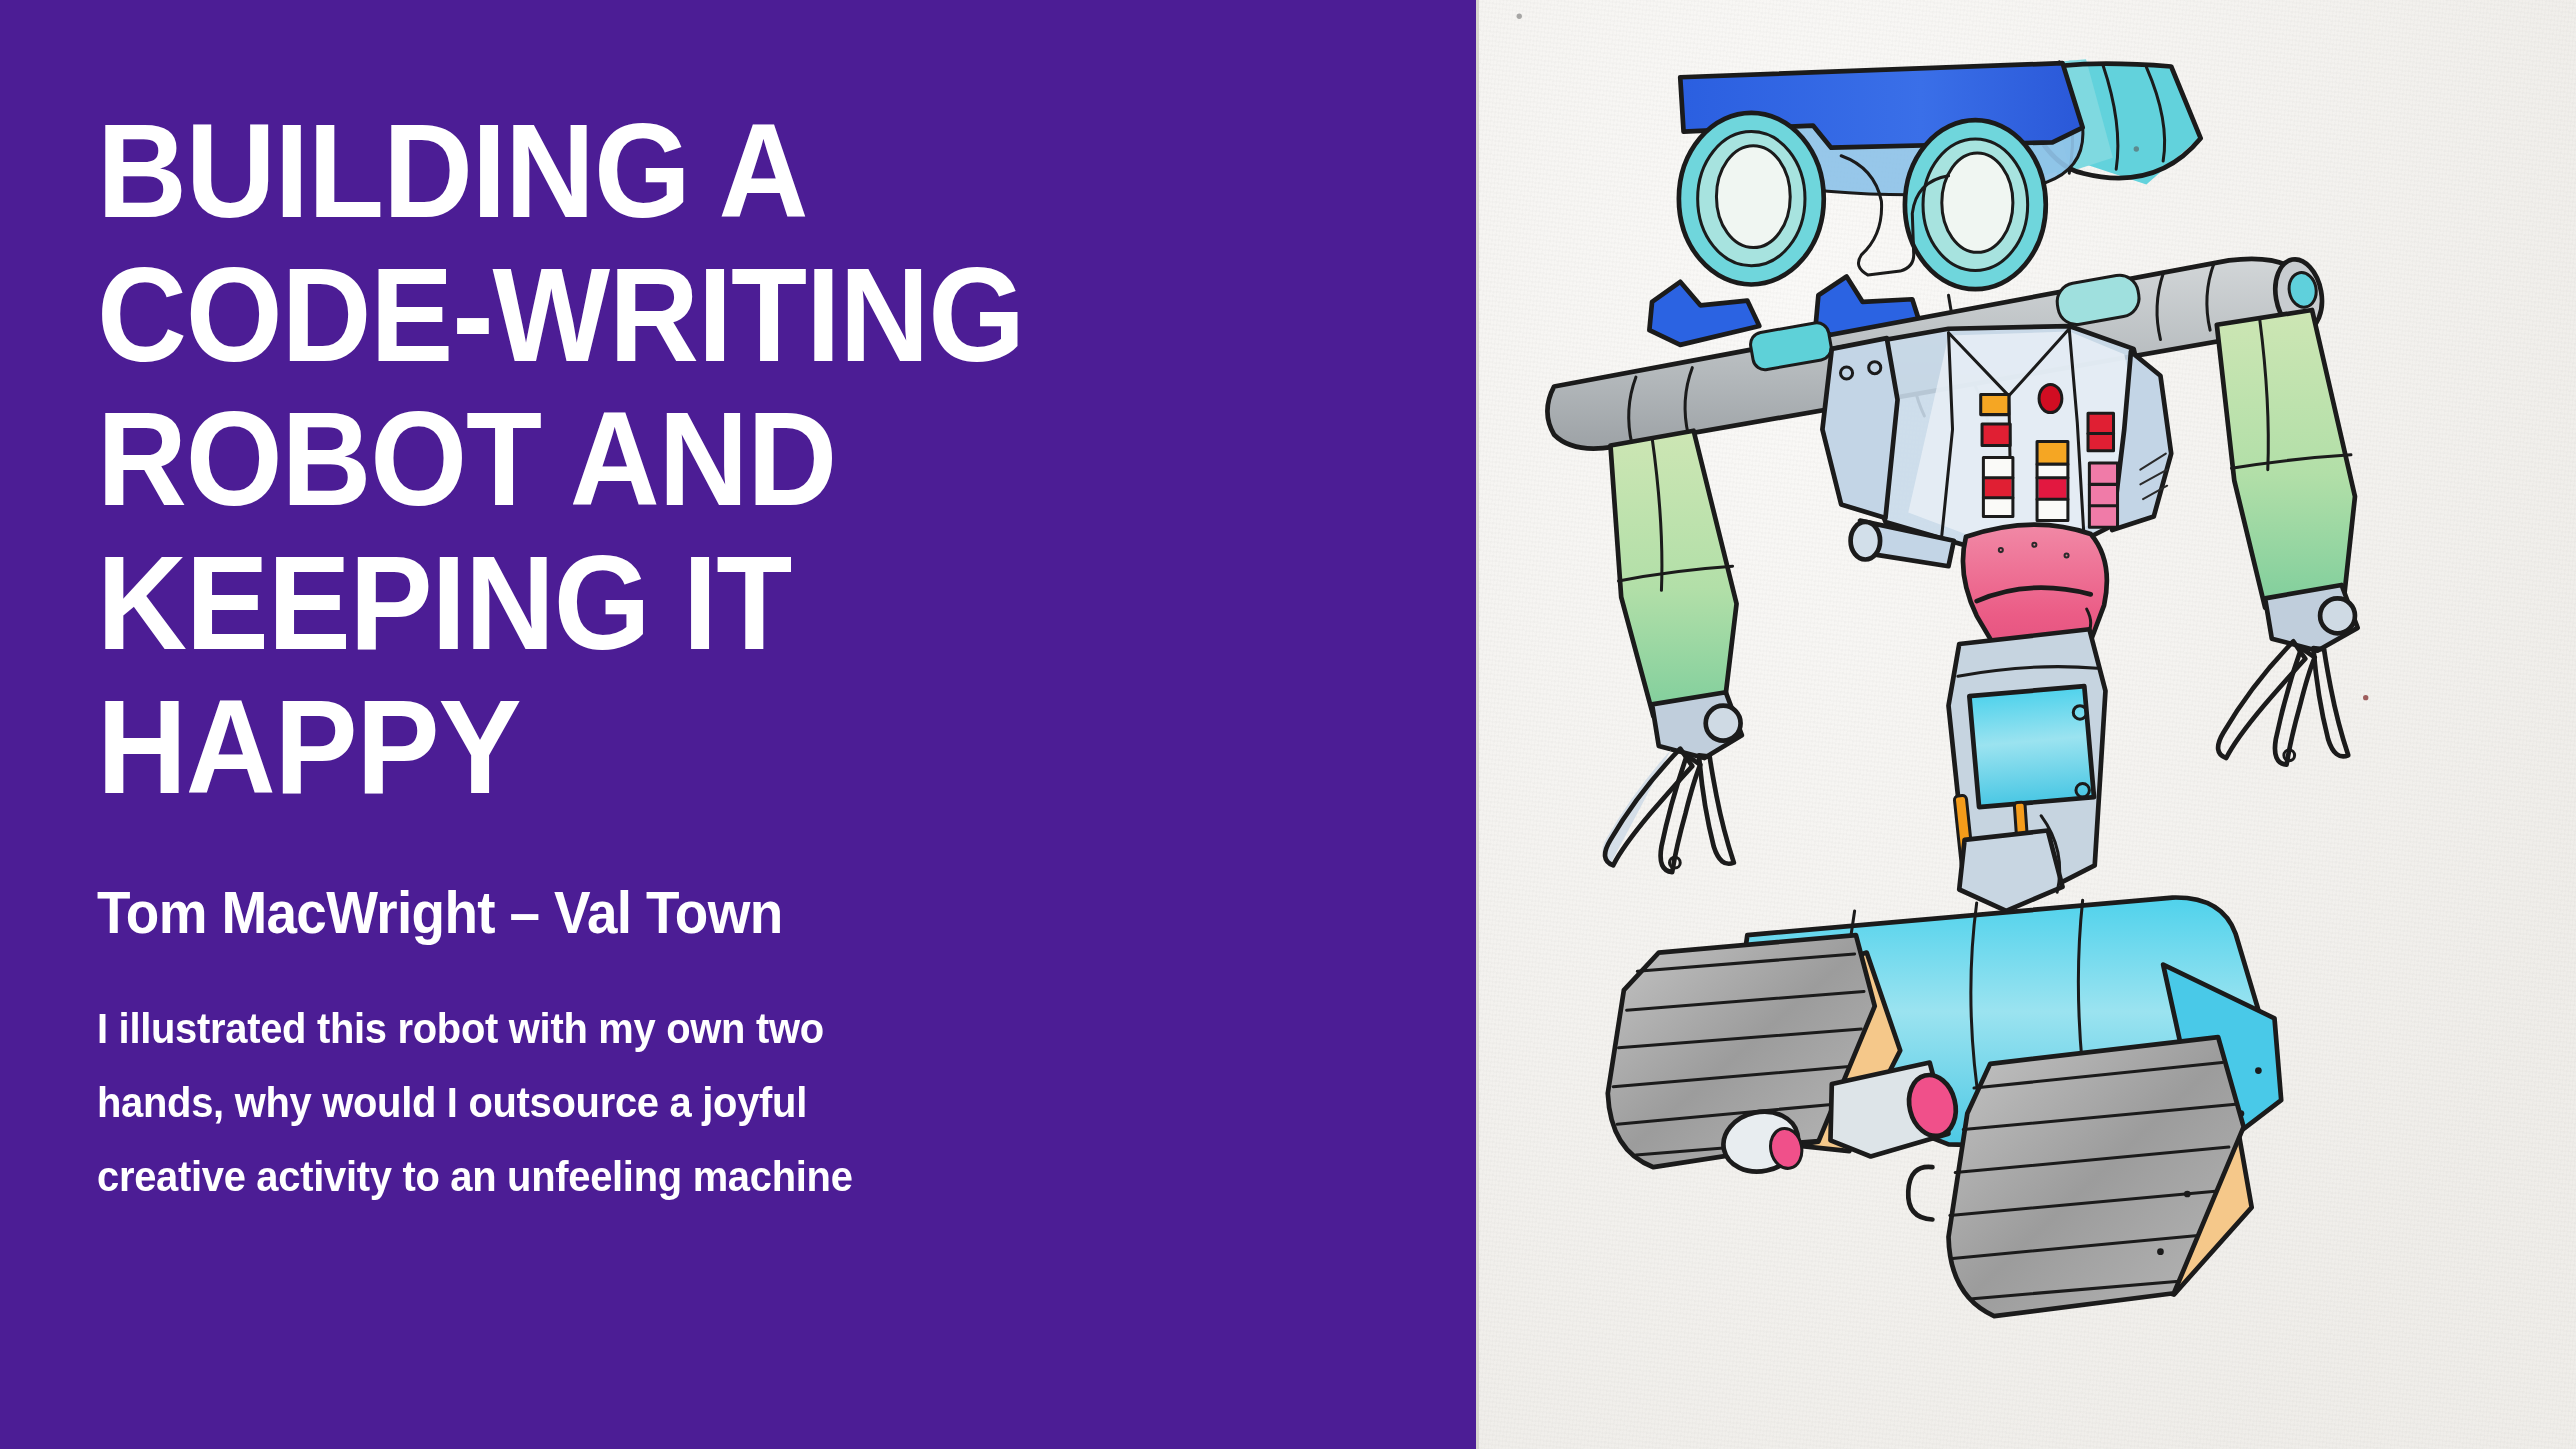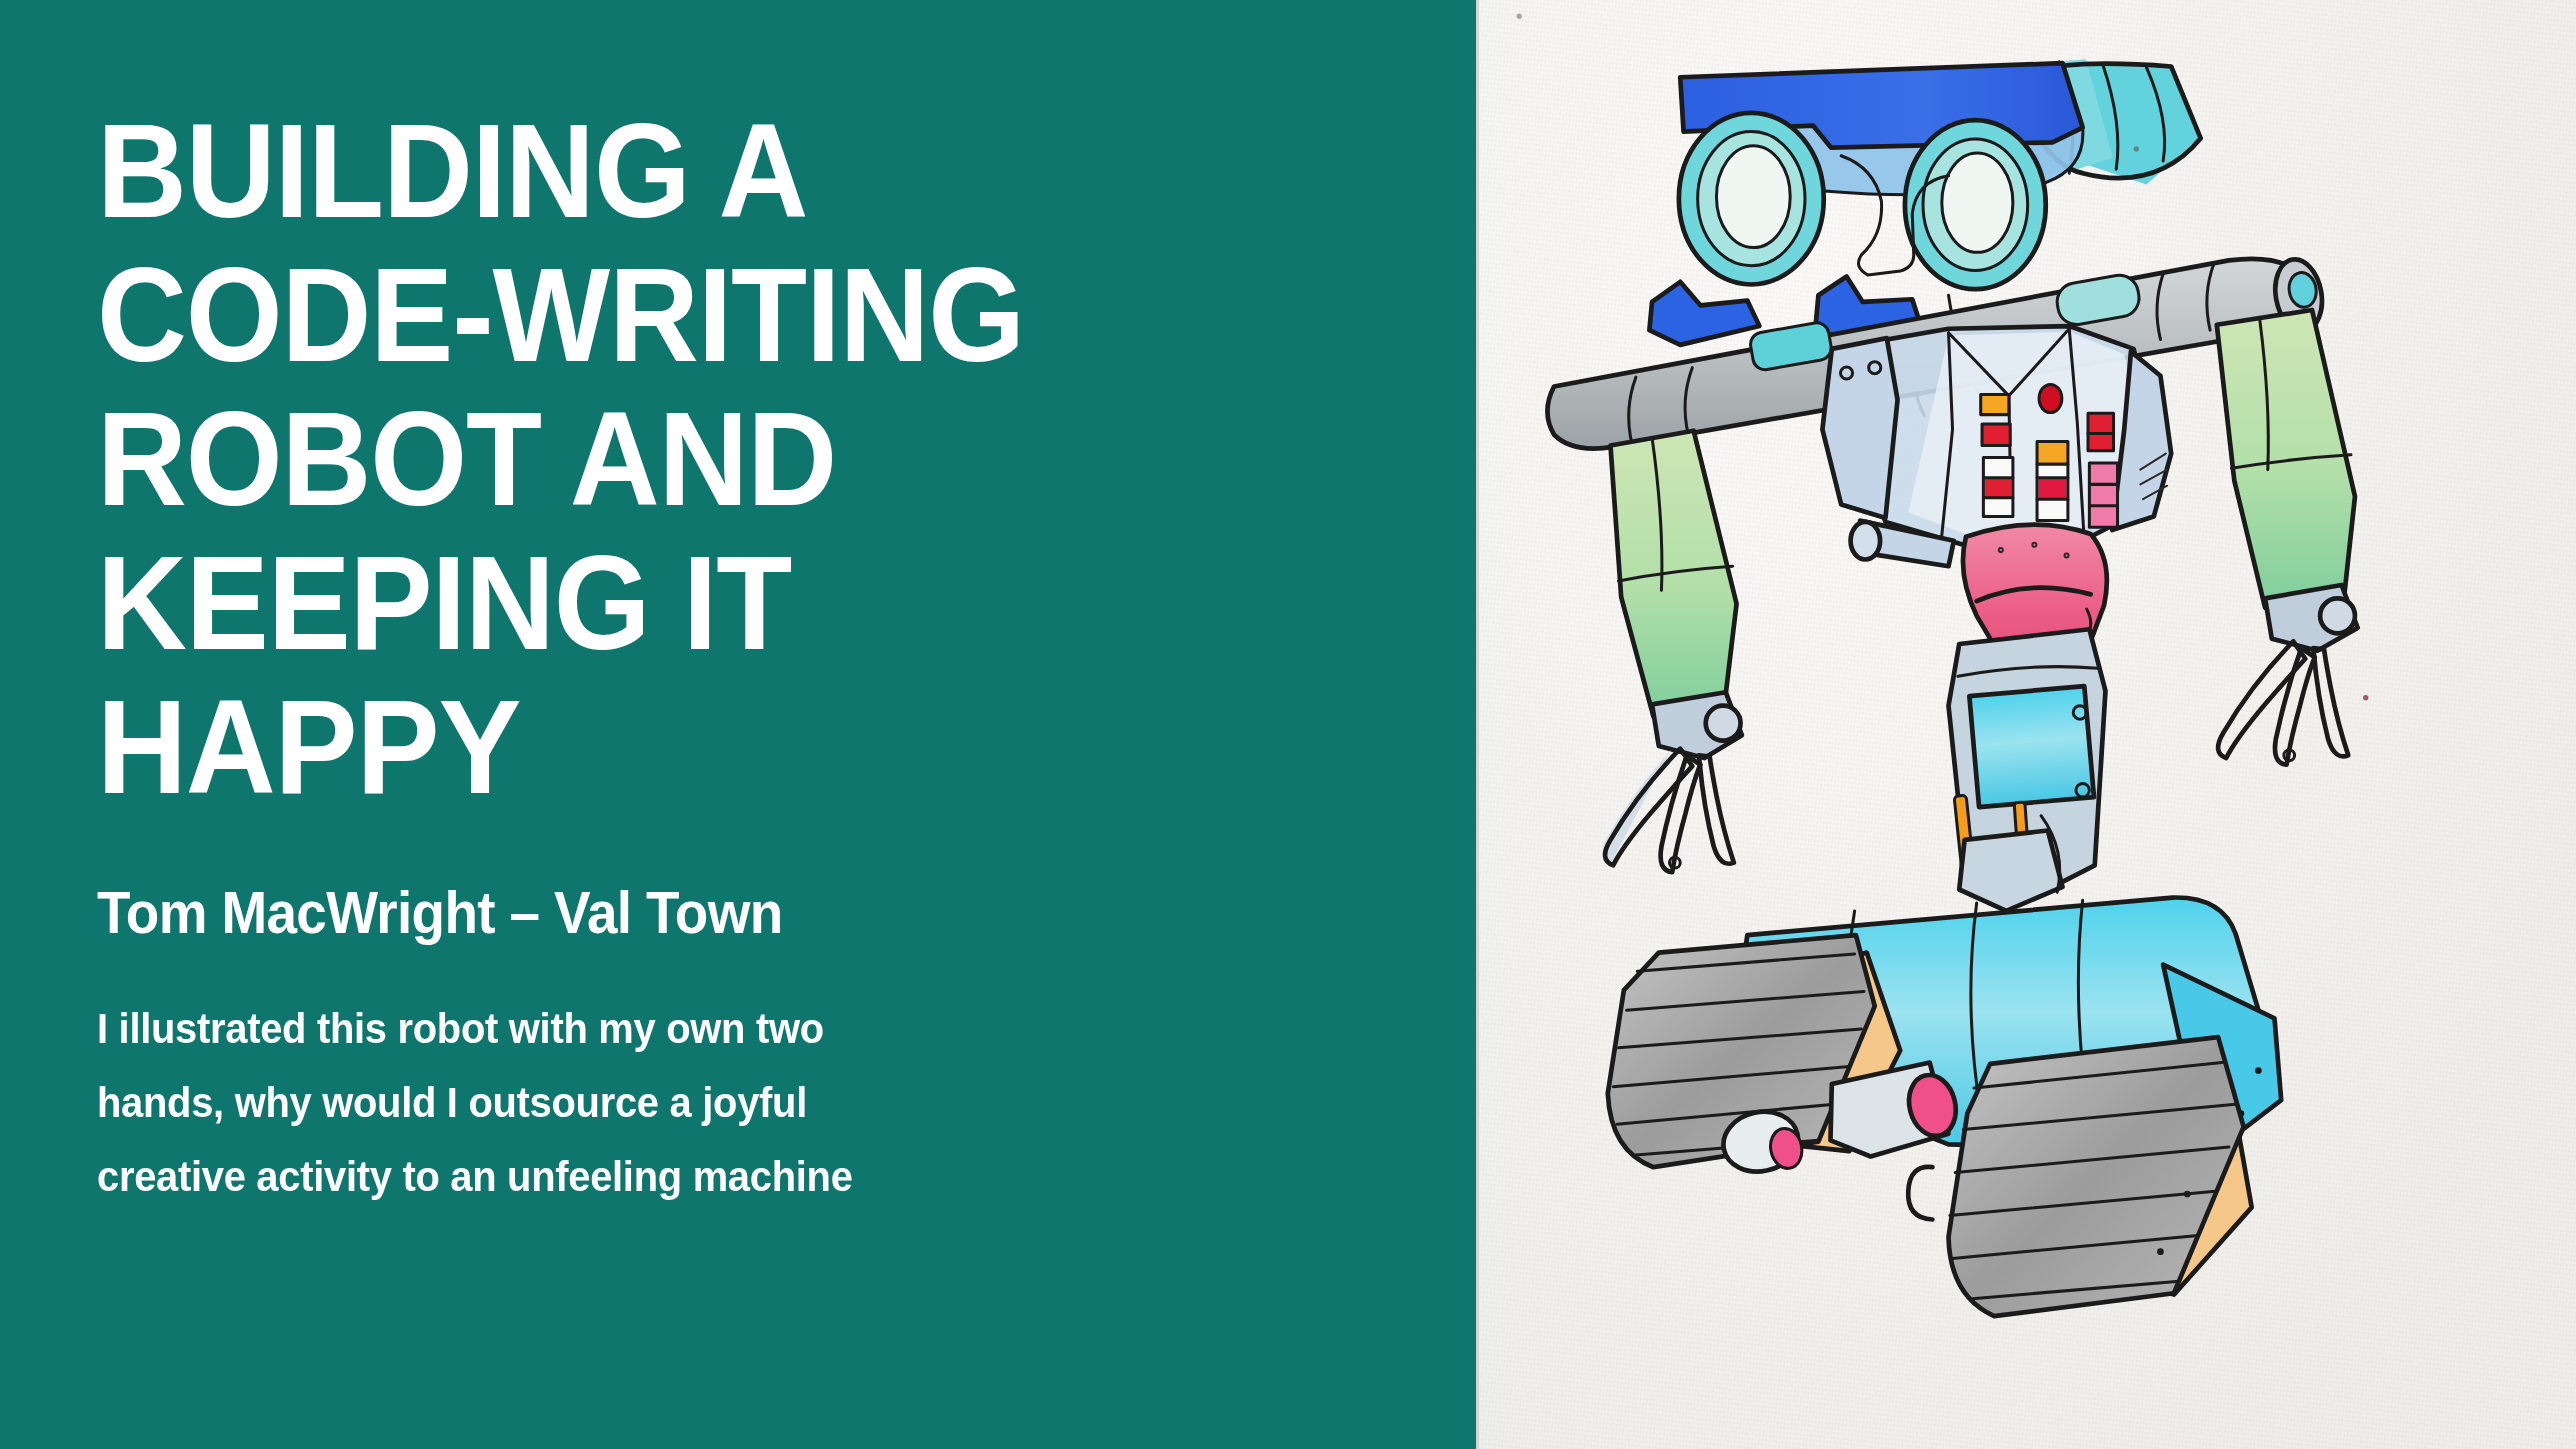--- a/index.html
+++ b/index.html
@@ -12,21 +12,21 @@
   #slide {
     position:relative;
     width:2576px; height:1449px;
     display:flex;
   }
 
   
   #left-panel {
     position:relative;
     width:1476px; height:1449px;
-    background:#0f766e;
+    background:#4c1d95;
     flex:0 0 1476px;
     padding:99px 0 0 97px;
   }
   #title {
     color:#ffffff;
     font-family:"Liberation Sans", sans-serif;
     font-weight:700;
     font-size:134px;
     line-height:144px;
     letter-spacing:-1.3px;

